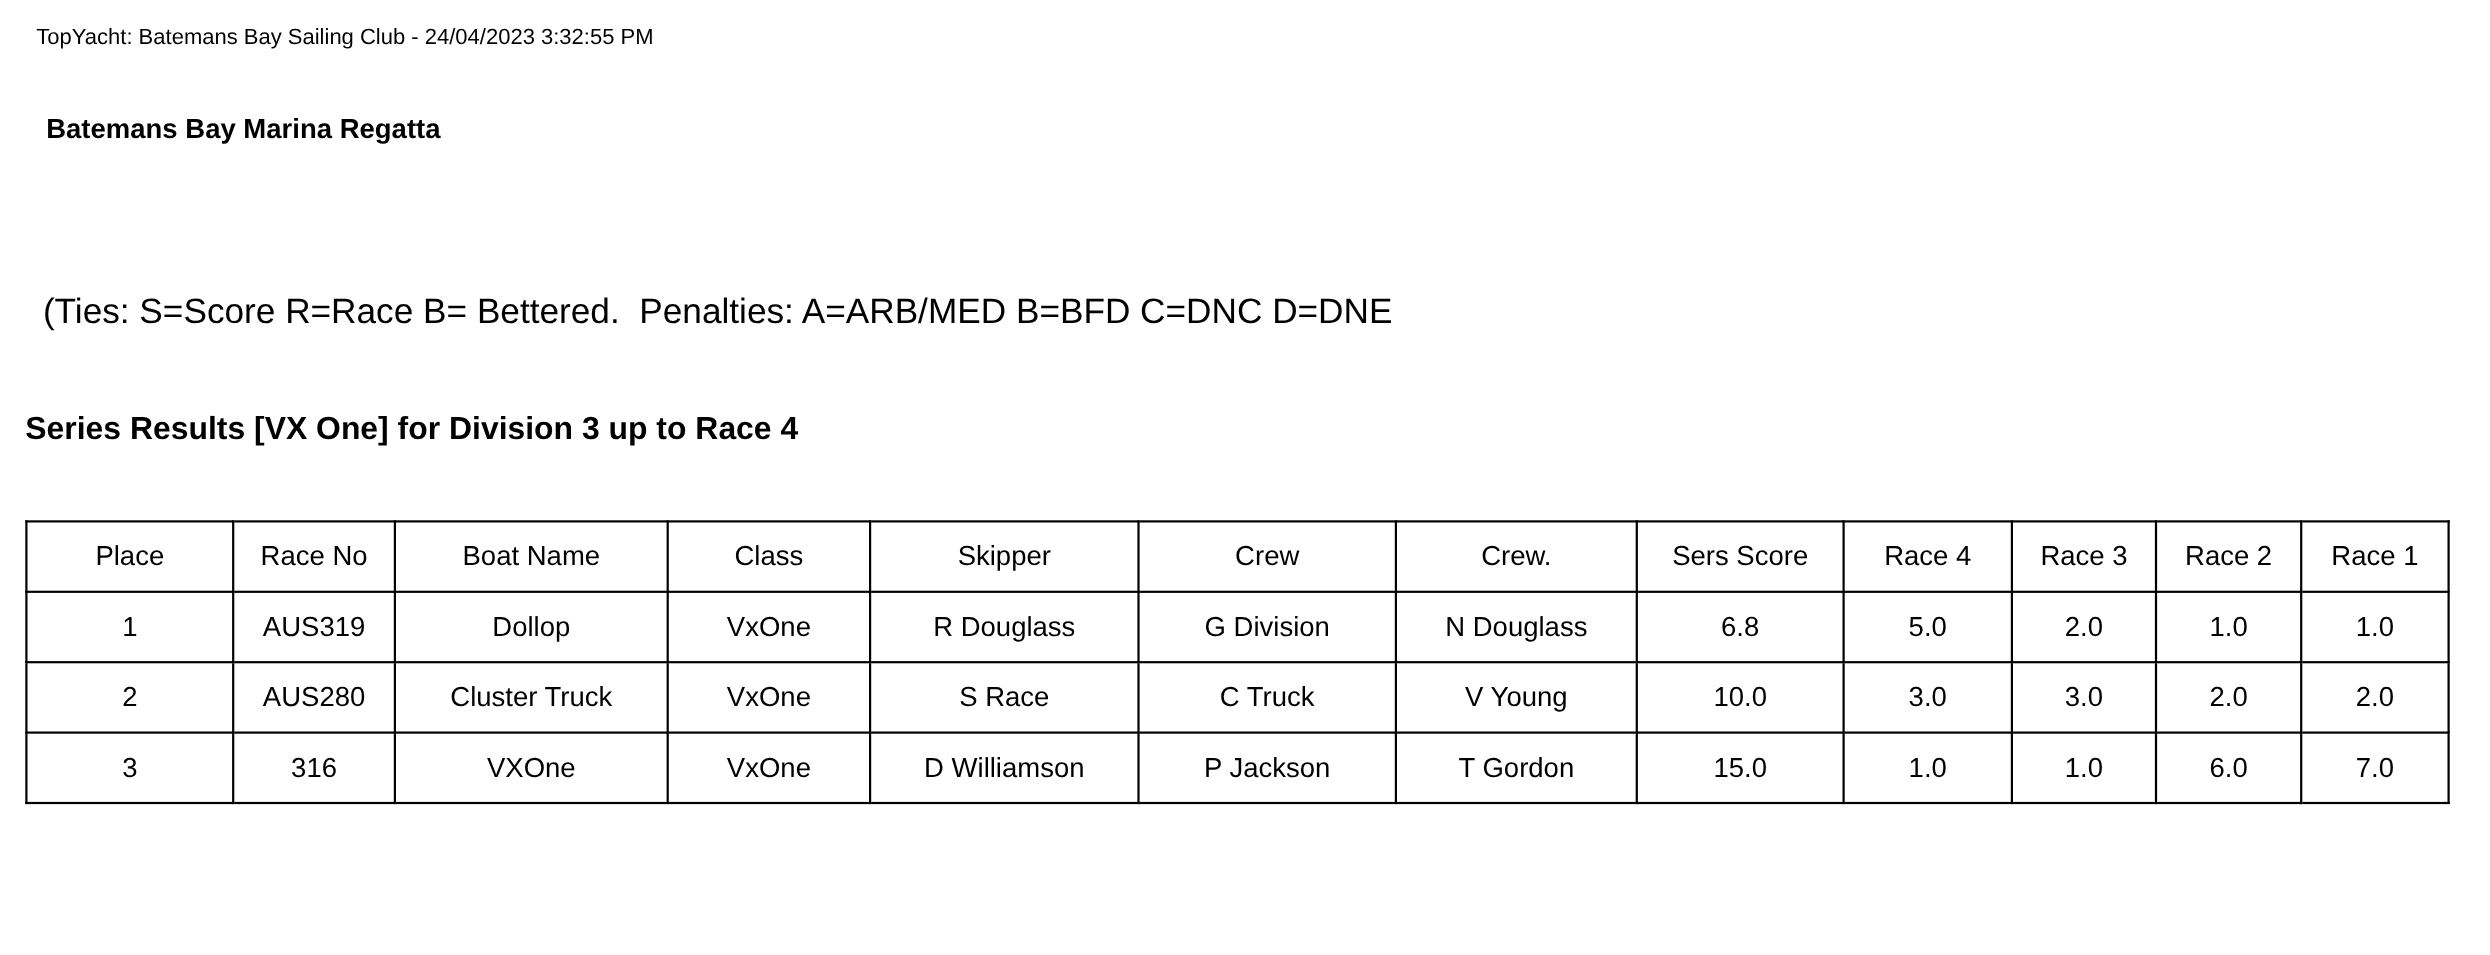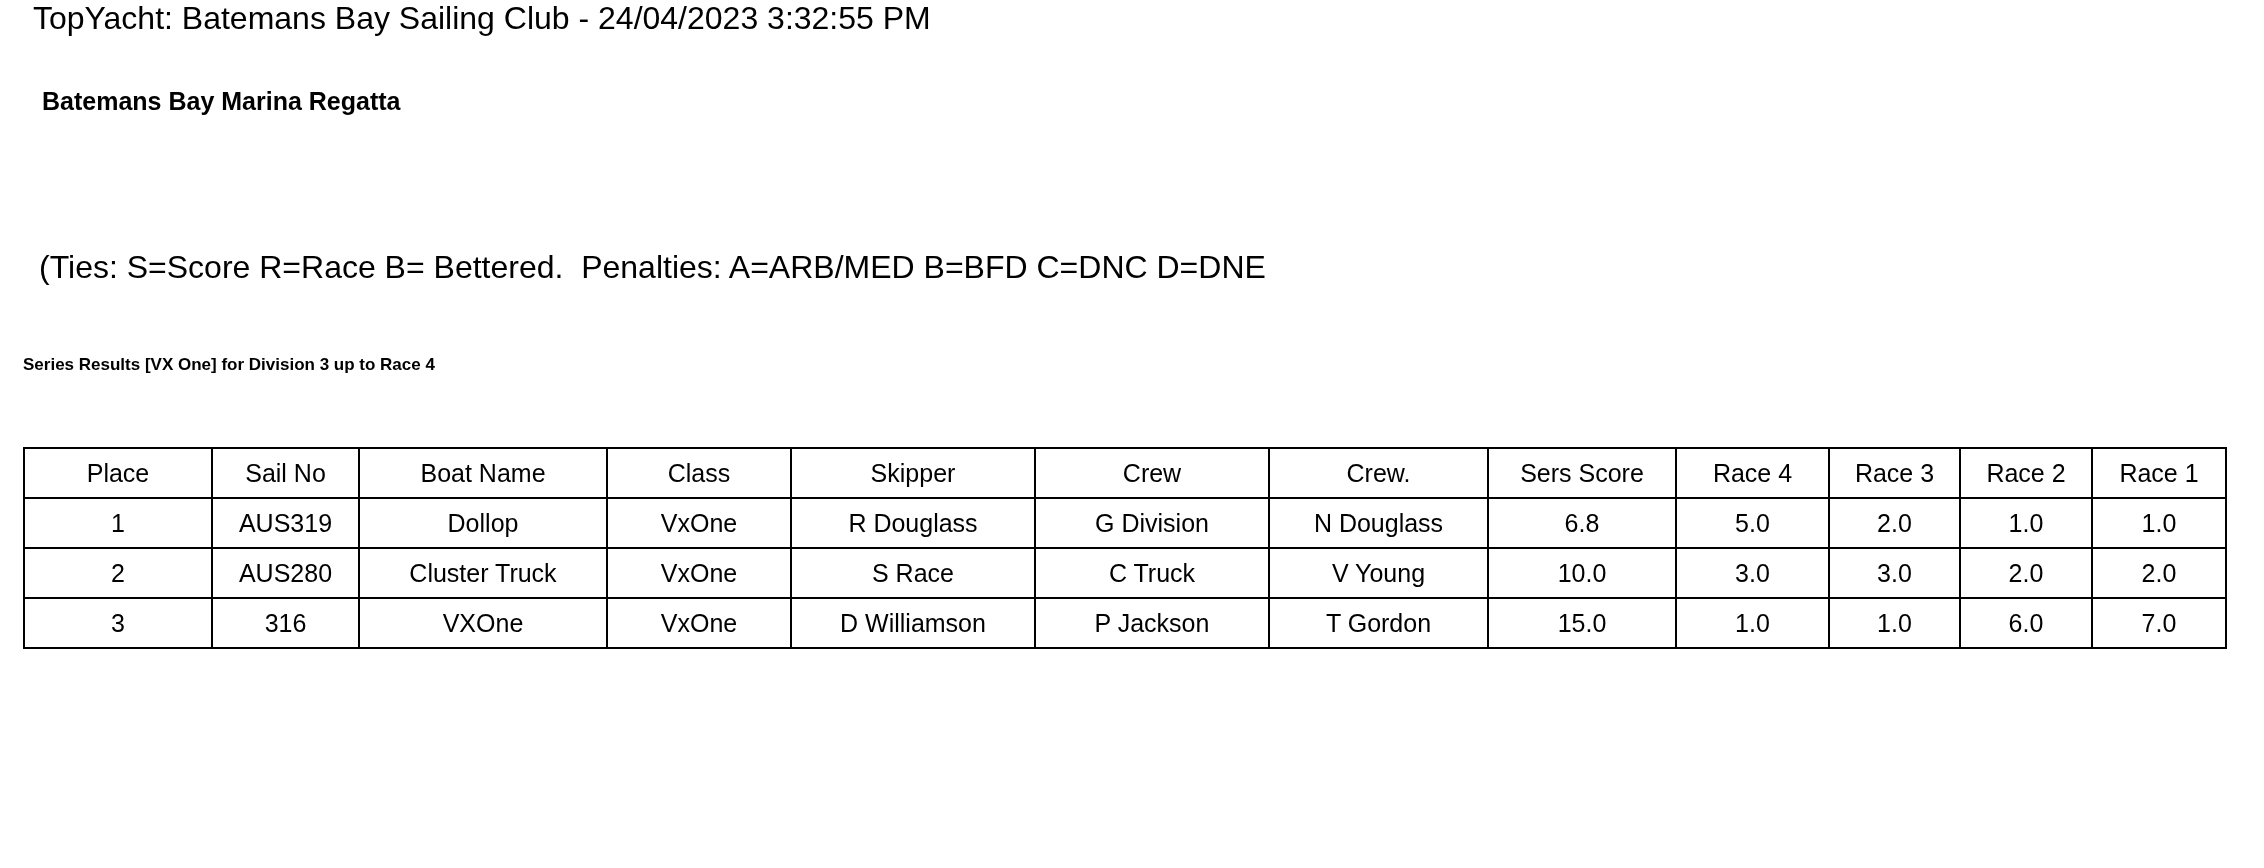--- a/index.html
+++ b/index.html
@@ -10,59 +10,59 @@
     color: #000000;
     font-family: "Liberation Sans", sans-serif;
   }
   body {
     width: 2264px;
     height: 868px;
     overflow: hidden;
     position: relative;
   }
   .page-title {
-    margin: 4px 0 0 33px;
-    font-size: 32px;
+    margin: 20px 0 0 33px;
+    font-size: 20px;
     line-height: 29px;
     font-weight: normal;
   }
   .regatta-name {
     margin: 54px 0 0 42px;
     font-size: 25px;
     line-height: 29px;
     font-weight: bold;
   }
   .legend {
     margin: 51px 0 0 23px;
     font-size: 32px;
     line-height: 40px;
     white-space: pre-wrap;
   }
   .legend-line-first { padding-left: 16px; }
   .series-title {
-    margin: 23px 0 0 23px;
-    font-size: 17px;
+    margin: 33px 0 0 23px;
+    font-size: 29px;
     line-height: 29px;
     font-weight: bold;
   }
   table.results {
     margin: 68px 0 0 23px;
     border-collapse: collapse;
     table-layout: fixed;
     width: 2202px;
     border: 2px solid #000;
   }
   table.results th,
   table.results td {
     border: 2px solid #000;
     font-size: 25px;
     font-weight: normal;
     text-align: center;
     vertical-align: middle;
-    height: 50px;
+    height: 64px;
     padding: 0 4px;
     overflow: hidden;
     white-space: nowrap;
   }
 </style>
 </head>
 <body>
 
 <div class="page-title">TopYacht: Batemans Bay Sailing Club - 24/04/2023 3:32:55 PM</div>
 
@@ -85,21 +85,21 @@
       <col style="width: 219px;">
       <col style="width: 188px;">
       <col style="width: 153px;">
       <col style="width: 131px;">
       <col style="width: 132px;">
       <col style="width: 134px;">
     </colgroup>
   <thead>
     <tr>
         <th>Place</th>
-        <th>Sail No</th>
+        <th>Race No</th>
         <th>Boat Name</th>
         <th>Class</th>
         <th>Skipper</th>
         <th>Crew</th>
         <th>Crew.</th>
         <th>Sers Score</th>
         <th>Race 4</th>
         <th>Race 3</th>
         <th>Race 2</th>
         <th>Race 1</th>

